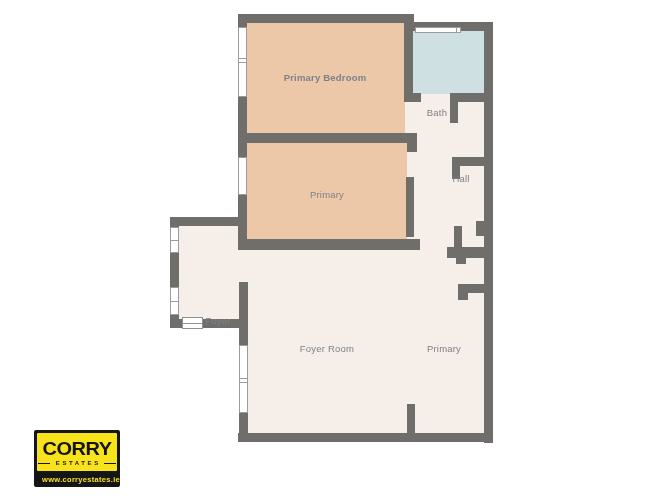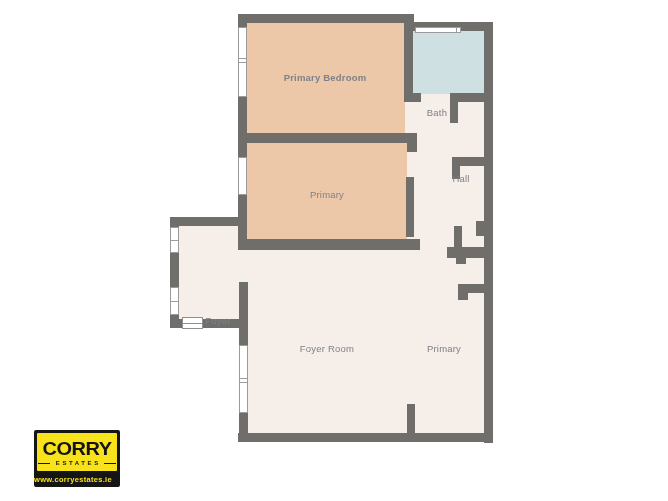--- a/index.html
+++ b/index.html
@@ -27,21 +27,21 @@
         background:var(--logo-black);border-radius:2px;}
   .logo-panel{position:absolute;left:3px;top:3px;width:80px;height:38px;
               background:var(--logo-yellow);display:flex;flex-direction:column;
               align-items:center;justify-content:center;border-radius:1px;}
   .logo-brand{font-size:20px;font-weight:900;line-height:1;color:#141414;
               letter-spacing:-0.5px;transform:scaleY(0.95);}
   .logo-tagline-row{display:flex;align-items:center;gap:3px;margin-top:2px;}
   .logo-dash{width:12px;height:1px;background:#141414;}
   .logo-tagline{font-size:6px;font-weight:700;letter-spacing:2.6px;color:#141414;
                 text-indent:2.6px;}
-  .logo-site{position:absolute;left:0;right:0;bottom:3px;text-align:left;
+  .logo-site{position:absolute;left:0;right:0;bottom:3px;text-align:right;
              color:var(--logo-yellow);font-size:7.5px;font-weight:700;letter-spacing:0.3px;}
 </style>
 </head>
 <body>
 
 <div class="page" style="--wall: #6f6e6b; --tan: #ecc8a9; --bath: #cfe0e2; --floor: #f6eee8; --label: #7f808a; --logo-yellow: #f8e21c; --logo-black: #151515;">
 
   <div class="fill fill-floor" style="left:246px;top:22px;width:239px;height:412px;"></div>
   <div class="fill fill-floor" style="left:178px;top:225px;width:70px;height:95px;"></div>
   <div class="fill fill-tan" style="left:247px;top:22px;width:158px;height:115px;"></div>

